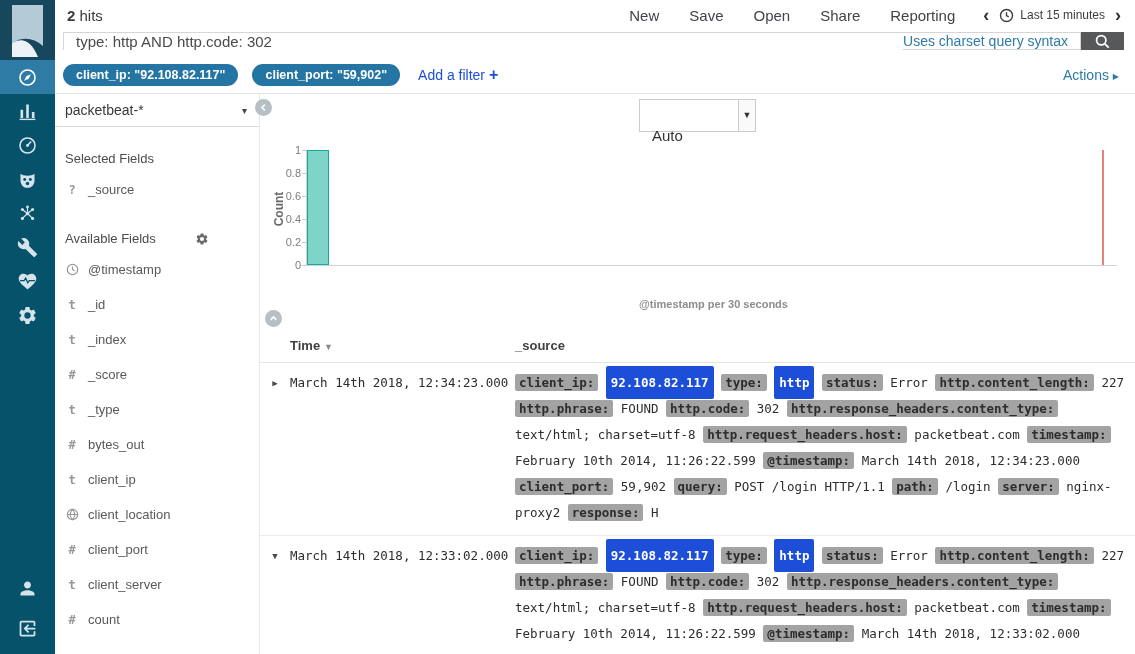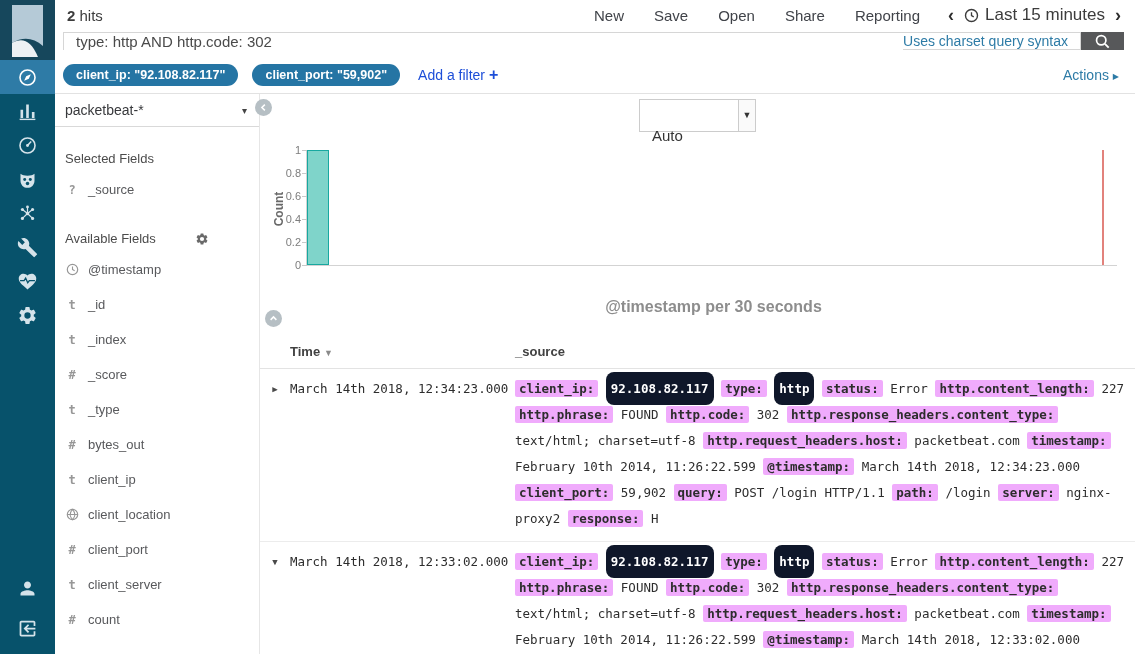--- a/index.html
+++ b/index.html
@@ -20,21 +20,21 @@
   .content { flex:1; display:flex; flex-direction:column; min-width:0; }
 
   
   .topbar { height:30px; display:flex; align-items:center; padding:0 14px 0 12px; }
   .hits { font-size:15px; color:#3c3c3c;text-align:center; }
   .hits b { font-weight:bold; }
   .topnav { margin-left:auto; display:flex; gap:30px; font-size:15px; color:#404349; }
   .navlink { cursor:pointer; }
   .timepicker { display:flex; align-items:center; gap:10px; margin-left:28px; }
   .chev { font-size:18px; font-weight:bold; color:#2e2e2e; line-height:1; cursor:pointer; }
-  .tp { display:flex; align-items:center; gap:6px; font-size:17px; color:#3c3c3c; cursor:pointer; }
+  .tp { display:flex; align-items:center; gap:6px; font-size:12px; color:#3c3c3c; cursor:pointer; }
 
   
   .searchrow { display:flex; height:18px; margin:2px 11px 6px 8px; }
   .search-box { flex:1; border:1px solid #d6d6d6; background:#fff; display:flex; align-items:center; }
   .search-box input { flex:1; border:0; outline:none; padding:0 12px; font-size:15px; color:#4a4a4a; font-family:"Liberation Sans",sans-serif; }
   .syntax { color:#2d7ba6; font-size:14px; margin-right:12px; white-space:nowrap; cursor:pointer; text-decoration:none; }
   .search-btn { width:43px; border:0; background:#57585a; cursor:pointer; display:flex; align-items:center; justify-content:center; }
 
   
   .filterrow { display:flex; align-items:center; height:38px; padding:0 16px 0 8px; border-bottom:1px solid #e2e2e2; }
@@ -69,33 +69,33 @@
   .sel-caret { width:17px; align-self:stretch; border-left:1px solid #ccc; display:flex; align-items:center; justify-content:center; font-size:9px; color:#333; background:#fafafa; }
 
   
   .chartwrap { position:relative; height:156px; margin:0 10px 0 6px; }
   .ylab { position:absolute; left:-4px; top:66px; transform:rotate(-90deg); font-weight:bold; font-size:12px; color:#696969; }
   .plot { position:absolute; left:40px; right:8px; top:14px; bottom:26px; border-left:1px solid #d3d3d3; border-bottom:1px solid #d3d3d3; }
   .bar { position:absolute; bottom:0; width:2.75%; background:#7fd4ca; border:1px solid #18a8a0; }
   .nowline { position:absolute; top:0; bottom:0; width:2px; background:#e2827c; left:98.2%; }
   .ytick-label { position:absolute; left:-42px; width:36px; text-align:right; font-size:11px; color:#7d7d7d; transform:translateY(-50%); }
   .ytick-mark { position:absolute; left:-5px; width:5px; height:1px; background:#c9c9c9; }
-  .xlabel { text-align:center; font-weight:bold; font-size:16px; color:#8d8d8d; margin:6px 8px 4px 40px; }
+  .xlabel { text-align:center; font-weight:bold; font-size:11px; color:#8d8d8d; margin:6px 8px 4px 40px; }
 
   
   .doctable { margin-top:22px; }
   .thead { display:flex; border-bottom:1px solid #e3e3e3; padding:6px 0 9px; font-weight:bold; font-size:13px; color:#414141; }
   .th-time { margin-left:30px; width:225px; cursor:pointer; }
   .th-time .sort { color:#8a8a8a; font-size:9px; margin-left:4px; }
   .row { display:flex; border-bottom:1px solid #ececec; padding:7px 0 9px; font-family:"DejaVu Sans Mono",monospace; font-size:12.5px; color:#2d2d2d; }
   .expander { width:30px; text-align:center; font-size:9px; color:#4a4a4a; line-height:26px; cursor:pointer; flex-shrink:0; }
   .rtime { width:225px; line-height:26px; white-space:nowrap; flex-shrink:0; }
   .rsrc { flex:1; line-height:26px; padding-right:6px; min-width:0; }
-  .k { background:#f0abfc; font-weight:bold; padding:1px 4px; border-radius:2px; }
-  .mark { background:#0f172a; color:#fff; font-weight:bold; padding:9px 5px; border-radius:8px; }
+  .k { background:#a3a3a3; font-weight:bold; padding:1px 4px; border-radius:2px; }
+  .mark { background:#1d4ed8; color:#fff; font-weight:bold; padding:9px 5px; border-radius:2px; }
 </style>
 </head>
 <body>
 
 <div class="app">
 
   <nav class="rail">
     <div class="rail-logo">
       <svg width="55" height="60" viewBox="0 0 55 60">
         <rect width="55" height="60" fill="#16475c"></rect>

